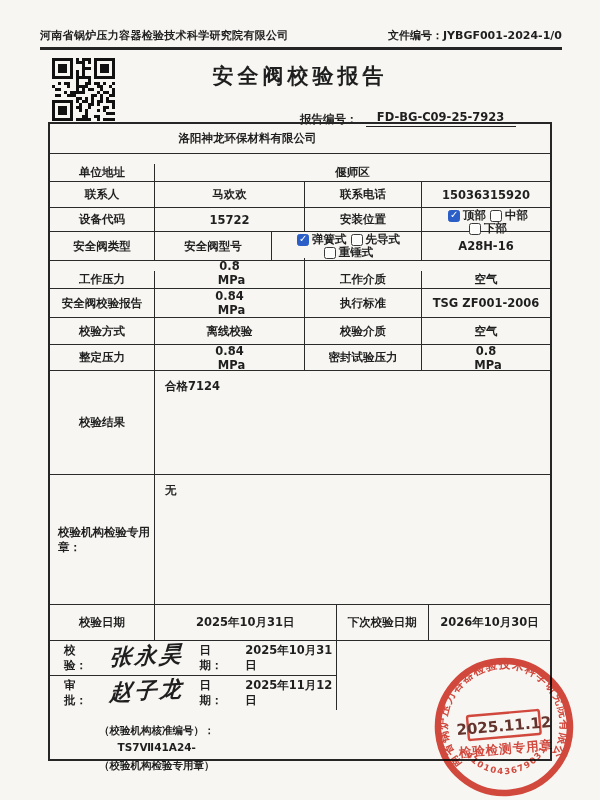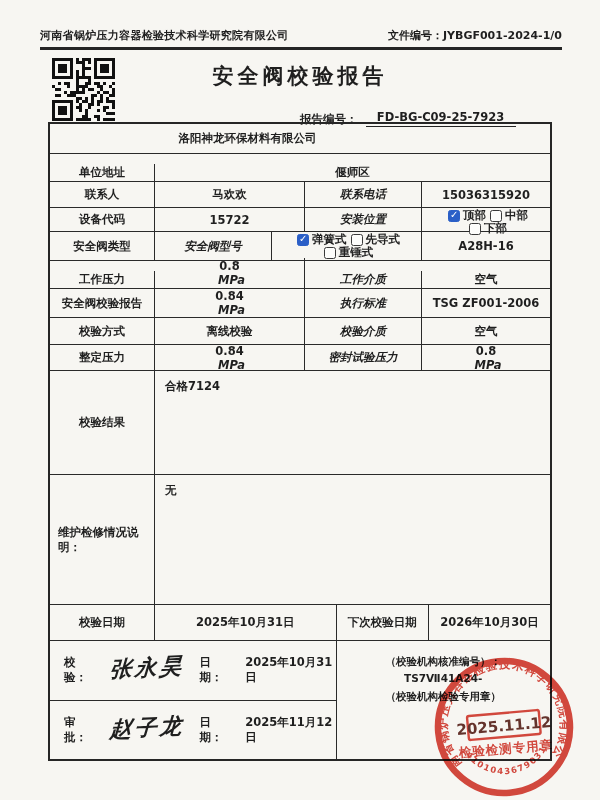--- a/index.html
+++ b/index.html
@@ -19,38 +19,38 @@
   .hdr-rule { position:absolute; left:40px; right:38px; top:47px; height:2.5px; background:#252525; }
   .qr { position:absolute; left:52px; top:58px; }
   .title { position:absolute; left:0; right:0; top:62px; text-align:center; font-size:21px; font-weight:700; letter-spacing:4px; }
   .repno-row { position:absolute; left:300px; top:110px; display:flex; align-items:flex-end; font-size:11.5px; font-weight:700; }
   .repno-label { margin-right:8px; }
   .repno-value { display:inline-block; min-width:150px; text-align:center; border-bottom:1.5px solid #222; padding:0 6px 2px; }
 
   
   .doc-table { position:absolute; left:48px; top:122px; width:504px; border:2px solid #262626; background:transparent; }
   .trow { display:flex; border-bottom:1.5px solid #2a2a2a; }
-  .trow:last-child { border-bottom:none; }
+  .trow:last-child { border-bottom:none;flex-direction:column; }
   .cell { border-right:1.5px solid #2a2a2a; display:flex; align-items:center; justify-content:center; font-size:11.5px; font-weight:600; text-align:center; padding:1px 4px; }
   .cell:last-child { border-right:none; }
   .lab { font-weight:700; }
-  .c1 { width:21%; }  .c2 { width:30%; }  .c3 { width:23.4%;font-style:italic; } .c4 { width:25.6%; }
+  .c1 { width:21%; }  .c2 { width:30%; }  .c3 { width:23.4%; } .c4 { width:25.6%; }
   .w79 { width:79%; }
   .d1 { width:21%; } .d2 { width:36.3%; } .d3 { width:18.5%; } .d4 { width:24.2%; }
 
   .h30{height:30px;} .h28{height:28px;align-items:flex-end;} .h26{height:26px;} .h24{height:24px;}
   .h29{height:29px;} .h27{height:27px;} .h104{height:104px;} .h130{height:130px;}
   .h36{height:36px;} .h118{height:118px;}
 
   .topleft { align-items:flex-start !important; justify-content:flex-start !important; padding:8px 10px !important; text-align:left !important; }
   .lab-left { justify-content:flex-start !important; padding-left:8px !important; text-align:left !important; }
 
   .pcell { display:flex; align-items:center;flex-direction:column; }
   .pval { flex:1.15; text-align:center; }
-  .punit { flex:0.85; text-align:left; padding-left:4px;font-style:italic; }
+  .punit { flex:0.85; text-align:left; padding-left:4px; }
 
   .opts { display:flex; flex-wrap:wrap; justify-content:center; align-items:center; row-gap:0; line-height:1.15; }
   .opt { display:inline-flex; align-items:center; white-space:nowrap; }
   .optwrap { white-space:normal; }
   .cb { width:12px; height:12px; border:1.6px solid #3a3a3a; border-radius:2.5px; display:inline-block; margin:0 3px 0 4px; position:relative; background:#fdfdfb; flex:none; }
   .cb.checked { background:#2b5fc7; border-color:#2b5fc7; }
   .cb.checked::after { content:"✓"; color:#fff; font-size:10px; font-weight:700; position:absolute; left:1px; top:-2px; }
 
   
   .sigleft { width:57.3%; display:flex; flex-direction:column; border-right:1.5px solid #2a2a2a; }
@@ -309,21 +309,21 @@
           <span class="punit">MPa</span>
         </div>
     </div>
 
     <div class="trow h104">
       <div class="cell c1 lab">校验结果</div>
       <div class="cell w79 topleft">合格7124</div>
     </div>
 
     <div class="trow h130">
-      <div class="cell c1 lab lab-left">维护检修情况说明：</div>
+      <div class="cell c1 lab lab-left">校验机构检验专用章：</div>
       <div class="cell w79 topleft">无</div>
     </div>
 
     <div class="trow h36">
       <div class="cell d1 lab">校验日期</div>
       <div class="cell d2">2025年10月31日</div>
       <div class="cell d3 lab">下次校验日期</div>
       <div class="cell d4">2026年10月30日</div>
     </div>
 

